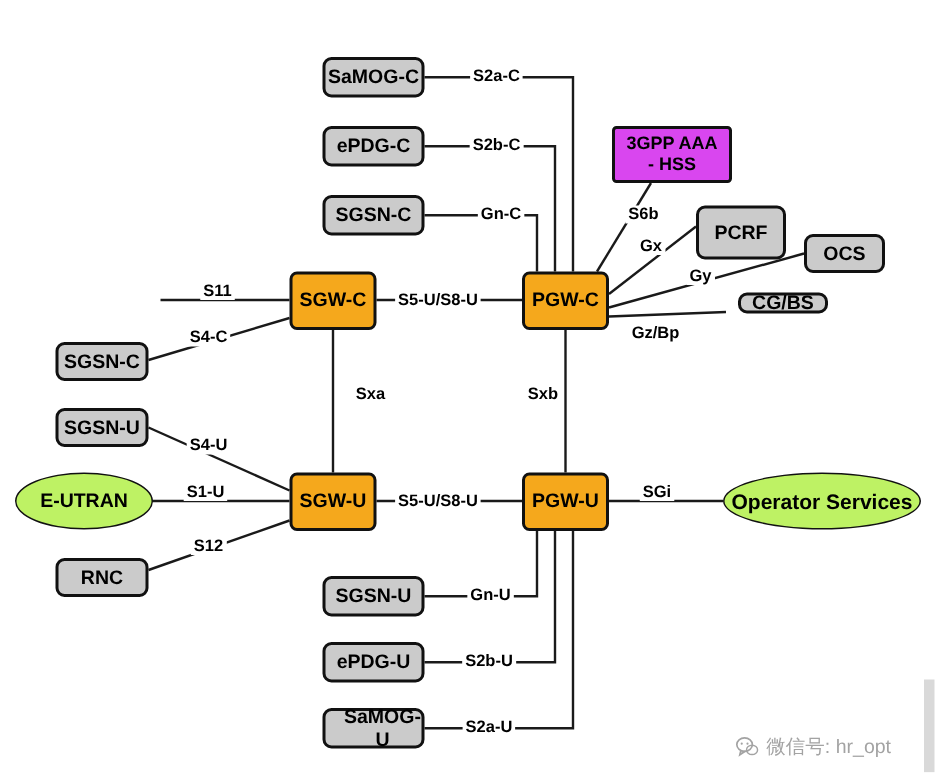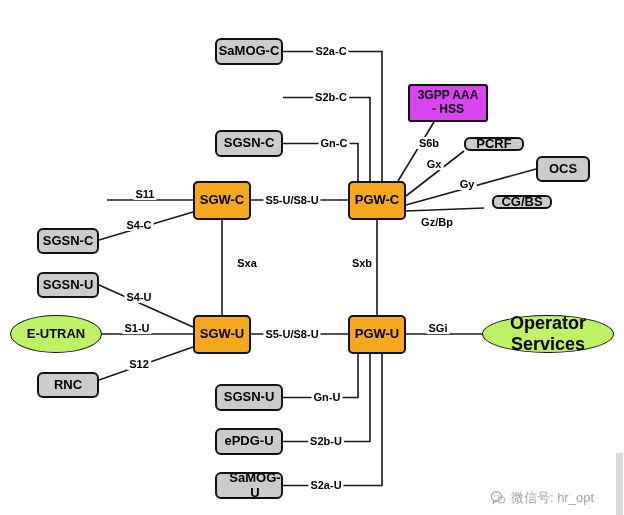--- a/index.html
+++ b/index.html
@@ -43,40 +43,41 @@
     <line x1="100" y1="334" x2="193" y2="334"></line>
     <line x1="99" y1="380" x2="193" y2="347"></line>
     <line x1="251" y1="334" x2="348" y2="334"></line>
     <line x1="406" y1="334" x2="482" y2="334"></line>
     <polyline points="283,397.5 358,397.5 358,354"></polyline>
     <polyline points="283,441.5 370,441.5 370,354"></polyline>
     <polyline points="283,485.5 382,485.5 382,354"></polyline>
   </svg>
 
   <div class="node gray" style="left:215px;top:38px;width:68px;height:27px;">SaMOG-C</div>
+  <div class="node gray" style="left:215px;top:84px;width:68px;height:27px;">ePDG-C</div>
   <div class="node gray" style="left:215px;top:130px;width:68px;height:27px;">SGSN-C</div>
 
   <div class="node white" style="left:408px;top:84px;width:80px;height:38px;">
     <span class="l2">3GPP AAA</span>
     <span class="l2">- HSS</span>
   </div>
-  <div class="node gray" style="left:464px;top:137px;width:60px;height:14px;">PCRF</div>
+  <div class="node gray" style="left:464px;top:137px;width:60px;height:36px;">PCRF</div>
   <div class="node gray" style="left:536px;top:156px;width:54px;height:26px;">OCS</div>
   <div class="node gray" style="left:492px;top:195px;width:60px;height:14px;">CG/BS</div>
 
   <div class="node orange" style="left:193px;top:181px;width:58px;height:39px;">SGW-C</div>
   <div class="node orange" style="left:348px;top:181px;width:58px;height:39px;">PGW-C</div>
 
   <div class="node gray" style="left:37px;top:228px;width:62px;height:26px;">SGSN-C</div>
   <div class="node gray" style="left:37px;top:272px;width:62px;height:26px;">SGSN-U</div>
 
   <div class="node ellipse" style="left:10px;top:315px;width:92px;height:38px;">E-UTRAN</div>
   <div class="node orange" style="left:193px;top:315px;width:58px;height:39px;">SGW-U</div>
   <div class="node orange" style="left:348px;top:315px;width:58px;height:39px;">PGW-U</div>
-  <div class="node ellipse" style="left:482px;top:315px;width:132px;height:38px;font-size:18px;">Operator Services</div>
+  <div class="node ellipse" style="left:482px;top:315px;width:132px;height:38px;font-size:14px;">Operator Services</div>
 
   <div class="node gray" style="left:37px;top:372px;width:62px;height:26px;">RNC</div>
 
   <div class="node gray" style="left:215px;top:384px;width:68px;height:27px;">SGSN-U</div>
   <div class="node gray" style="left:215px;top:428px;width:68px;height:27px;">ePDG-U</div>
   <div class="node gray" style="left:215px;top:472px;width:68px;height:27px;padding-left:12px;">SaMOG-U</div>
 
   <div class="linklabel" style="left:331px;top:51px;">S2a-C</div>
   <div class="linklabel" style="left:331px;top:97px;">S2b-C</div>
   <div class="linklabel" style="left:334px;top:143px;">Gn-C</div>

